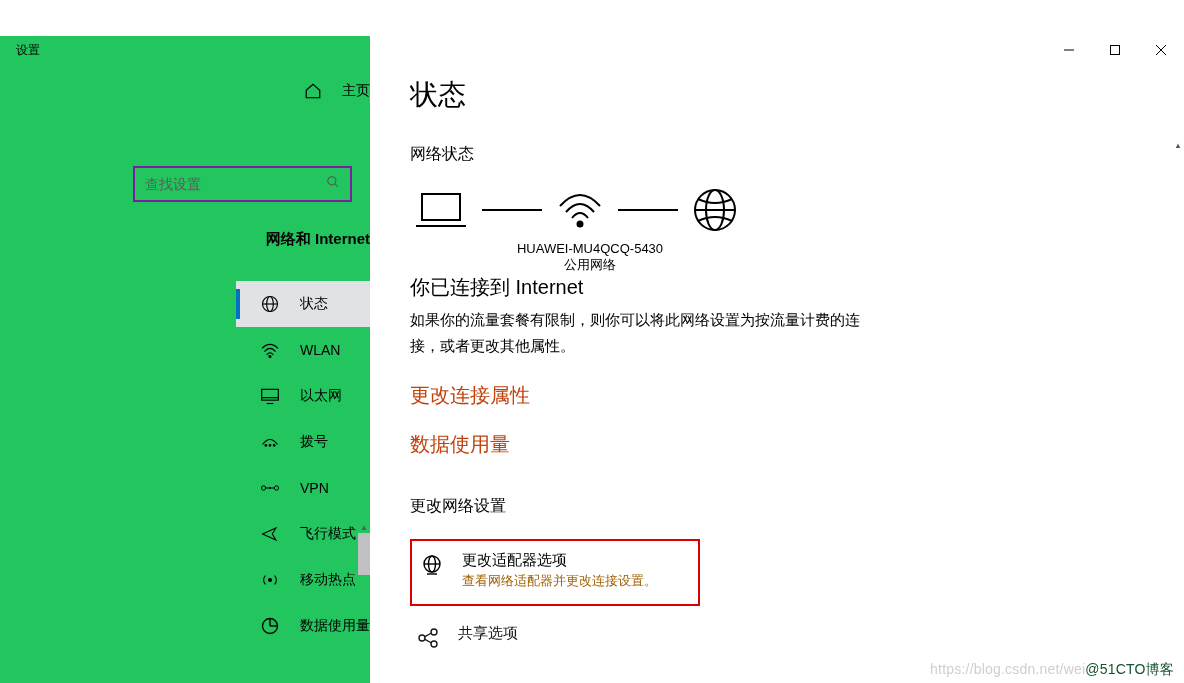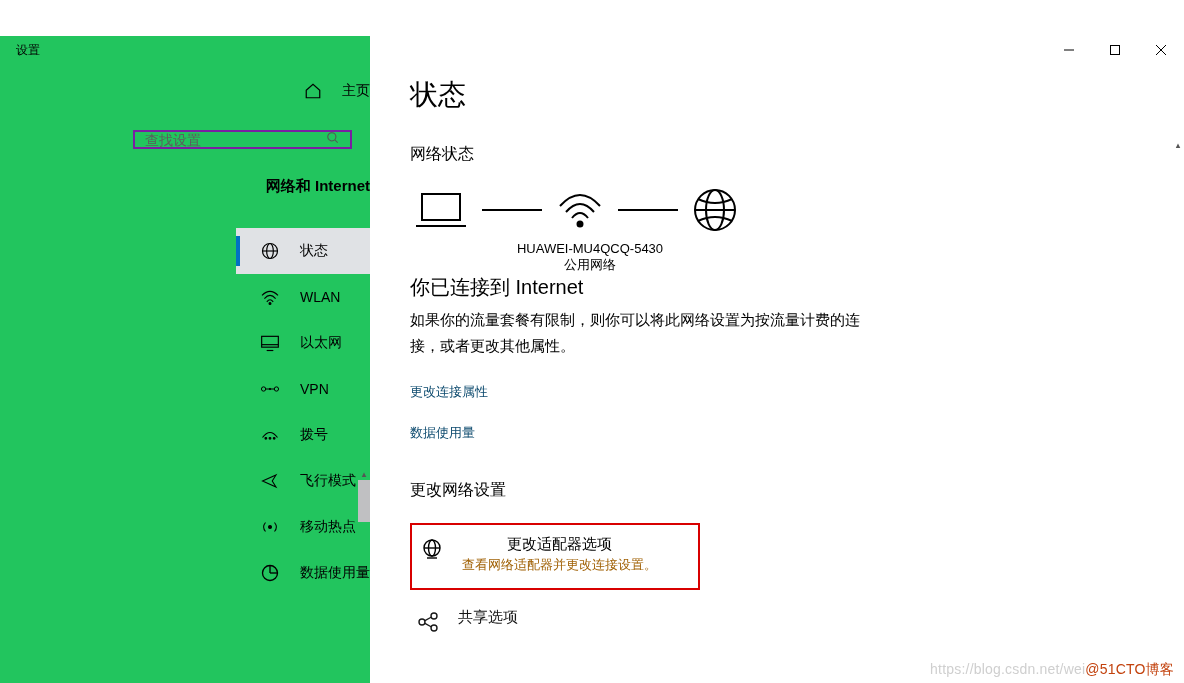--- a/index.html
+++ b/index.html
@@ -36,24 +36,25 @@
     padding: 6px 0 6px 24px;
     font-size: 14px;
     margin-bottom: 24px;
   }
   .home-row .icon { width:18px; height:18px; }
   .search-wrap {
     margin: 0 18px 28px 18px;
   }
   .search {
     border: 2px solid #7a1fa2;
-    height: 19px;
+    height: 36px;
     display:flex; align-items:center; padding:0 10px;
     justify-content:space-between;
     background:#fff0;
+    margin-top:36px;
   }
   .search input {
     border:none; outline:none; background:transparent;
     font-size:14px; width: 90%;
     font-family: inherit;
   }
   .search-input::placeholder{ color:#5d5d5d; }
   .cat-header {
     font-size: 15px; font-weight:600; padding: 0 0 18px 22px;
   }
@@ -96,36 +97,36 @@
   h2.section { font-size: 16px; font-weight:400; margin-bottom: 22px; }
   .diagram {
     display:flex; align-items:center; gap: 0; margin-bottom:8px; margin-left:4px;
   }
   .diagram .node { display:flex; align-items:center; justify-content:center;}
   .diagram .dash { width:60px; height:2px; background:#000; margin:0 14px;}
   .ssid-block { text-align:center; font-size:13px; margin-left:40px; width:280px;}
   .ssid-block .sub { font-size:13px;}
   .connected-row { font-size:20px; font-weight:400; margin-bottom:6px;}
   .desc { font-size:15px; line-height:1.7; margin-bottom:24px; max-width:470px;}
-  a.textlink { color:#0c4a6e; text-decoration:none; font-size:13px; display:inline-block; margin-bottom:22px;}
+  a.textlink { color:#c2410c; text-decoration:none; font-size:20px; display:inline-block; margin-bottom:22px;}
   .change-section { margin-top:16px;}
   .option-row {
     display:flex; gap:18px; align-items:flex-start; padding:10px 4px; cursor:pointer;
     border:2px solid transparent;
   }
   .option-row.highlight { border:2px solid #d80000; padding:10px 12px 14px 8px; max-width:290px;}
   .option-row .oicon { width:24px; margin-top:2px;}
-  .option-row .otext .t1 { font-size:15px;text-align:center;}
+  .option-row .otext .t1 { font-size:15px;}
   .option-row .otext .t2 { font-size:13px; color:#a16207; margin-top:2px;}
   .watermark {
     position:absolute; right:10px; bottom:4px; font-size:14px; color:#cfcfcf;
     font-family: sans-serif; z-index:30;
     letter-spacing:0.2px;
   }
-  .watermark .dark { color:#c2410c; }
+  .watermark .dark { color:#14532d; }
 </style>
 </head>
 <body>
 
 <div class="titlebar">
   <span>设置</span>
   <div class="winbtns">
     <div class="winbtn">
         <svg width="12" height="12">
           <line x1="1" y1="6" x2="11" y2="6"></line>
@@ -201,40 +202,40 @@
               <rect x="2" y="2" width="20" height="13"></rect>
               <line x1="8" y1="19" x2="16" y2="19"></line>
               <line x1="2" y1="12" x2="22" y2="12"></line>
             </svg>
         </span>
         <span>以太网</span>
       </div>
 
       <div class="nav-item">
         <span class="icon">
+          <svg width="20" height="14" viewBox="0 0 24 14" fill="none" stroke="#000" stroke-width="1.4">
+              <path d="M3 10 Q12 -2 21 10"></path>
+              <circle cx="7" cy="11" r="1" fill="#000"></circle>
+              <circle cx="12" cy="11" r="1" fill="#000"></circle>
+              <circle cx="17" cy="11" r="1" fill="#000"></circle>
+            </svg>
+        </span>
+        <span>拨号</span>
+      </div>
+
+      <div class="nav-item">
+        <span class="icon">
           <svg width="22" height="14" viewBox="0 0 28 14" fill="none" stroke="#000" stroke-width="1.4">
               <circle cx="5" cy="7" r="3"></circle>
               <line x1="8" y1="7" x2="20" y2="7"></line>
               <circle cx="23" cy="7" r="3"></circle>
               <circle cx="14" cy="7" r="1" fill="#000"></circle>
             </svg>
         </span>
         <span>VPN</span>
-      </div>
-
-      <div class="nav-item">
-        <span class="icon">
-          <svg width="20" height="14" viewBox="0 0 24 14" fill="none" stroke="#000" stroke-width="1.4">
-              <path d="M3 10 Q12 -2 21 10"></path>
-              <circle cx="7" cy="11" r="1" fill="#000"></circle>
-              <circle cx="12" cy="11" r="1" fill="#000"></circle>
-              <circle cx="17" cy="11" r="1" fill="#000"></circle>
-            </svg>
-        </span>
-        <span>拨号</span>
       </div>
 
       <div class="nav-item">
         <span class="icon">
           <svg width="20" height="18" viewBox="0 0 24 24" fill="none" stroke="#000" stroke-width="1.4">
               <path d="M2 12 L20 4 L15 12 L20 20 Z"></path>
             </svg>
         </span>
         <span>飞行模式</span>
       </div>

